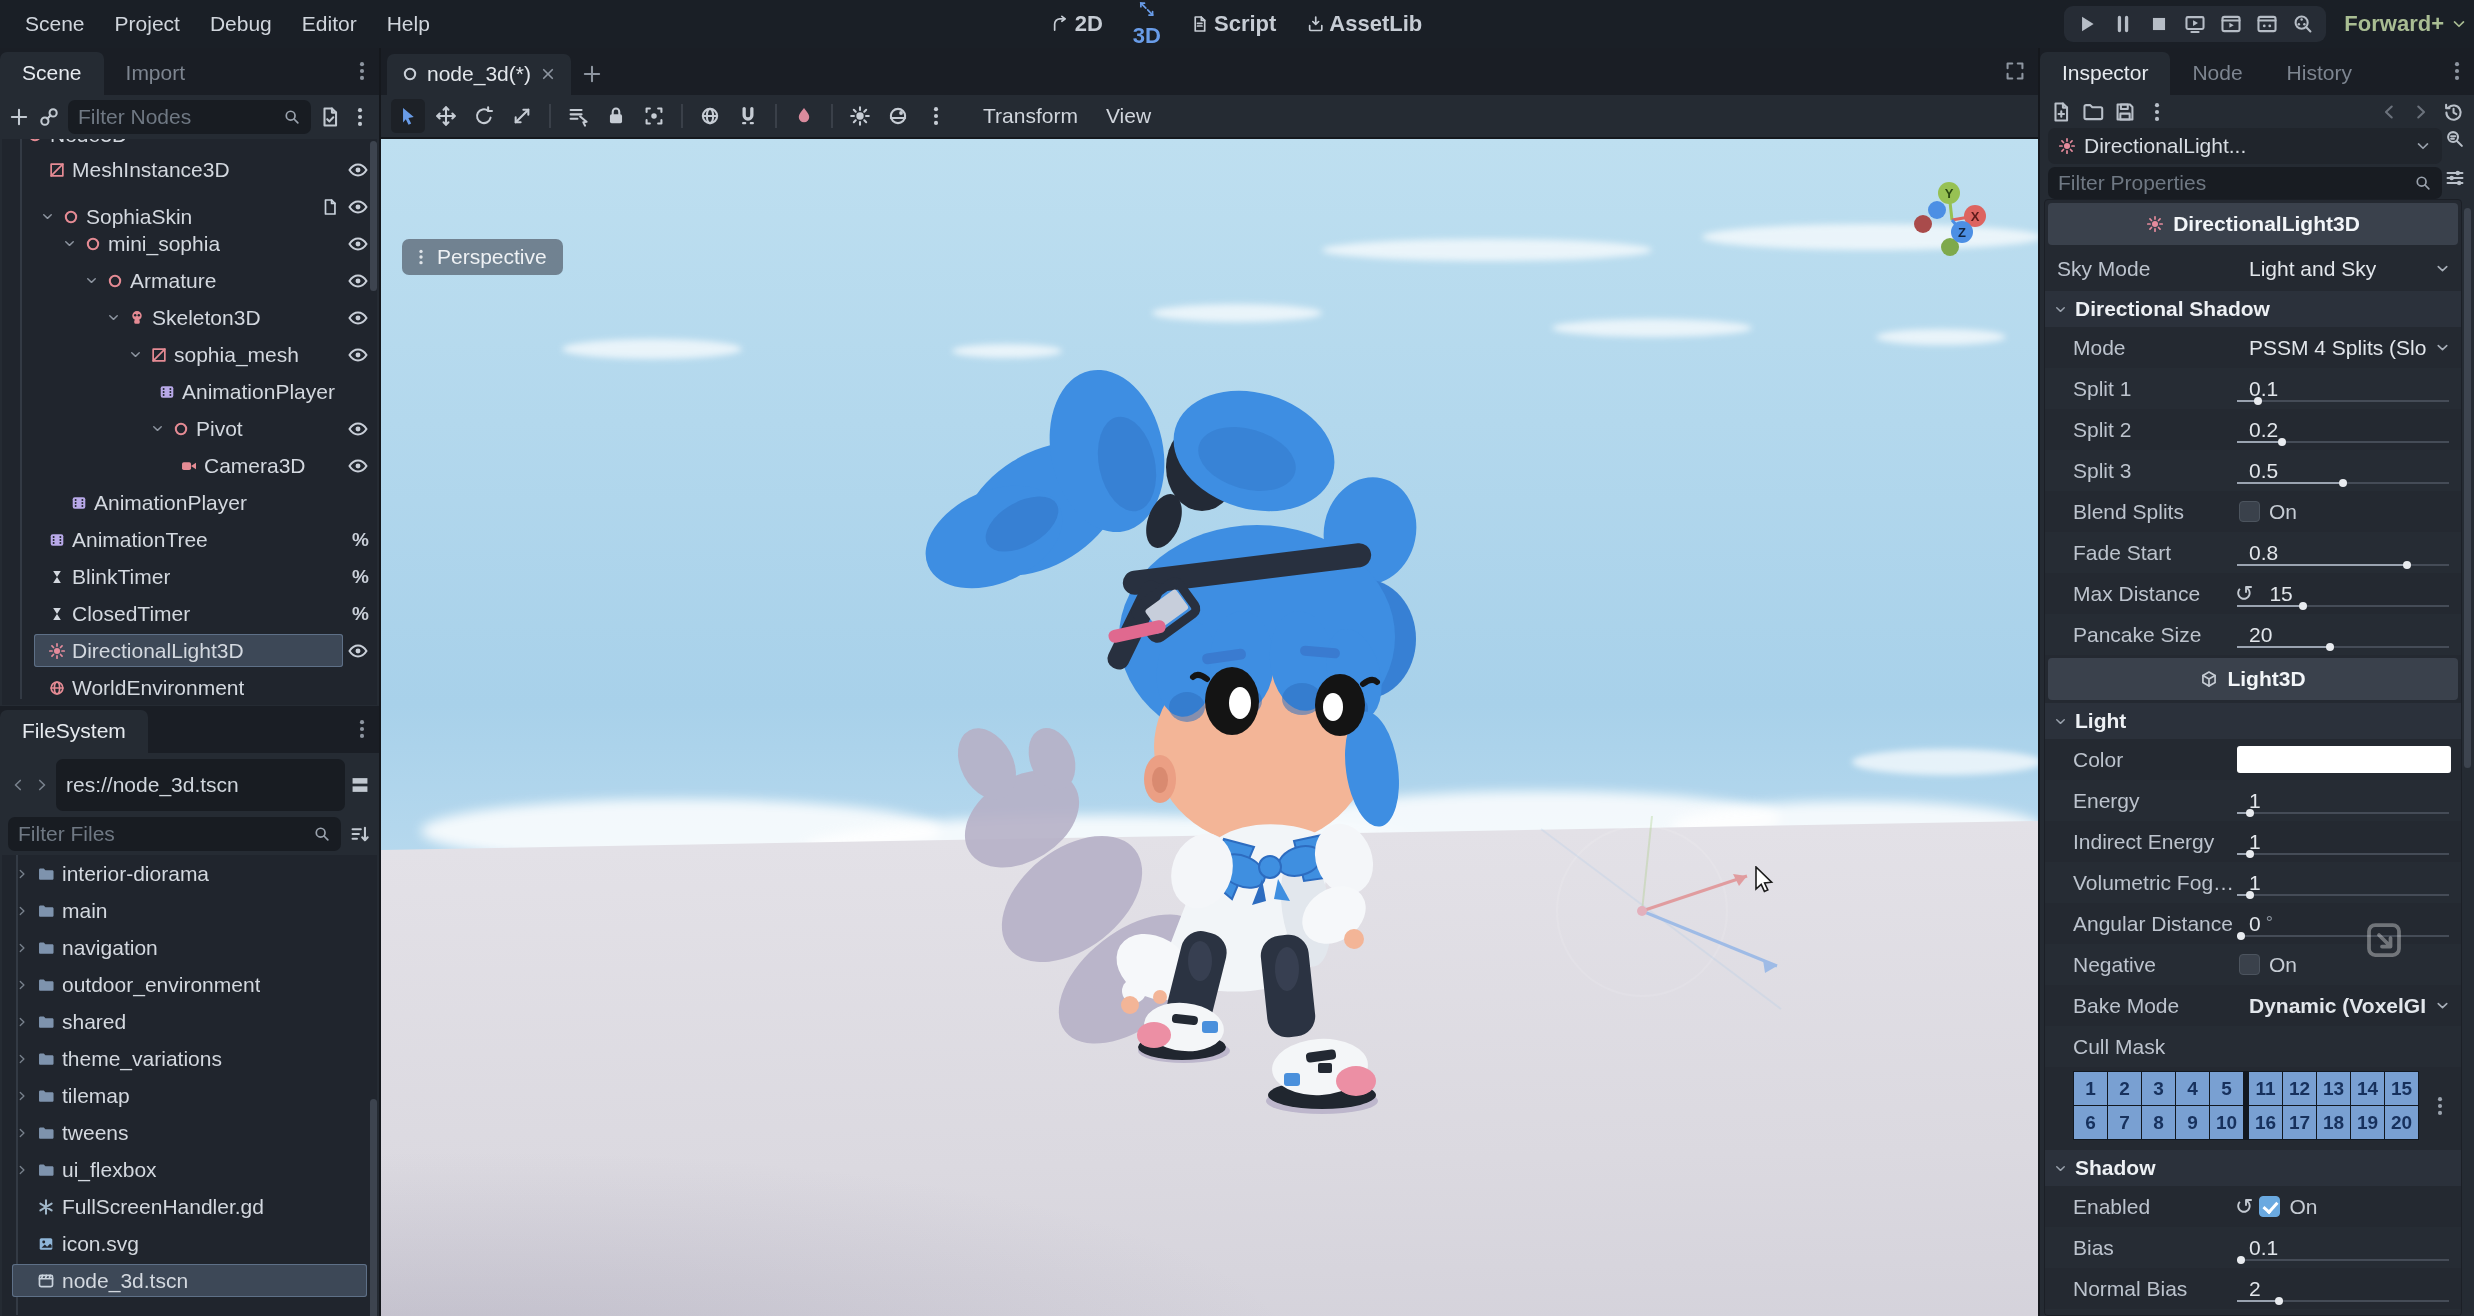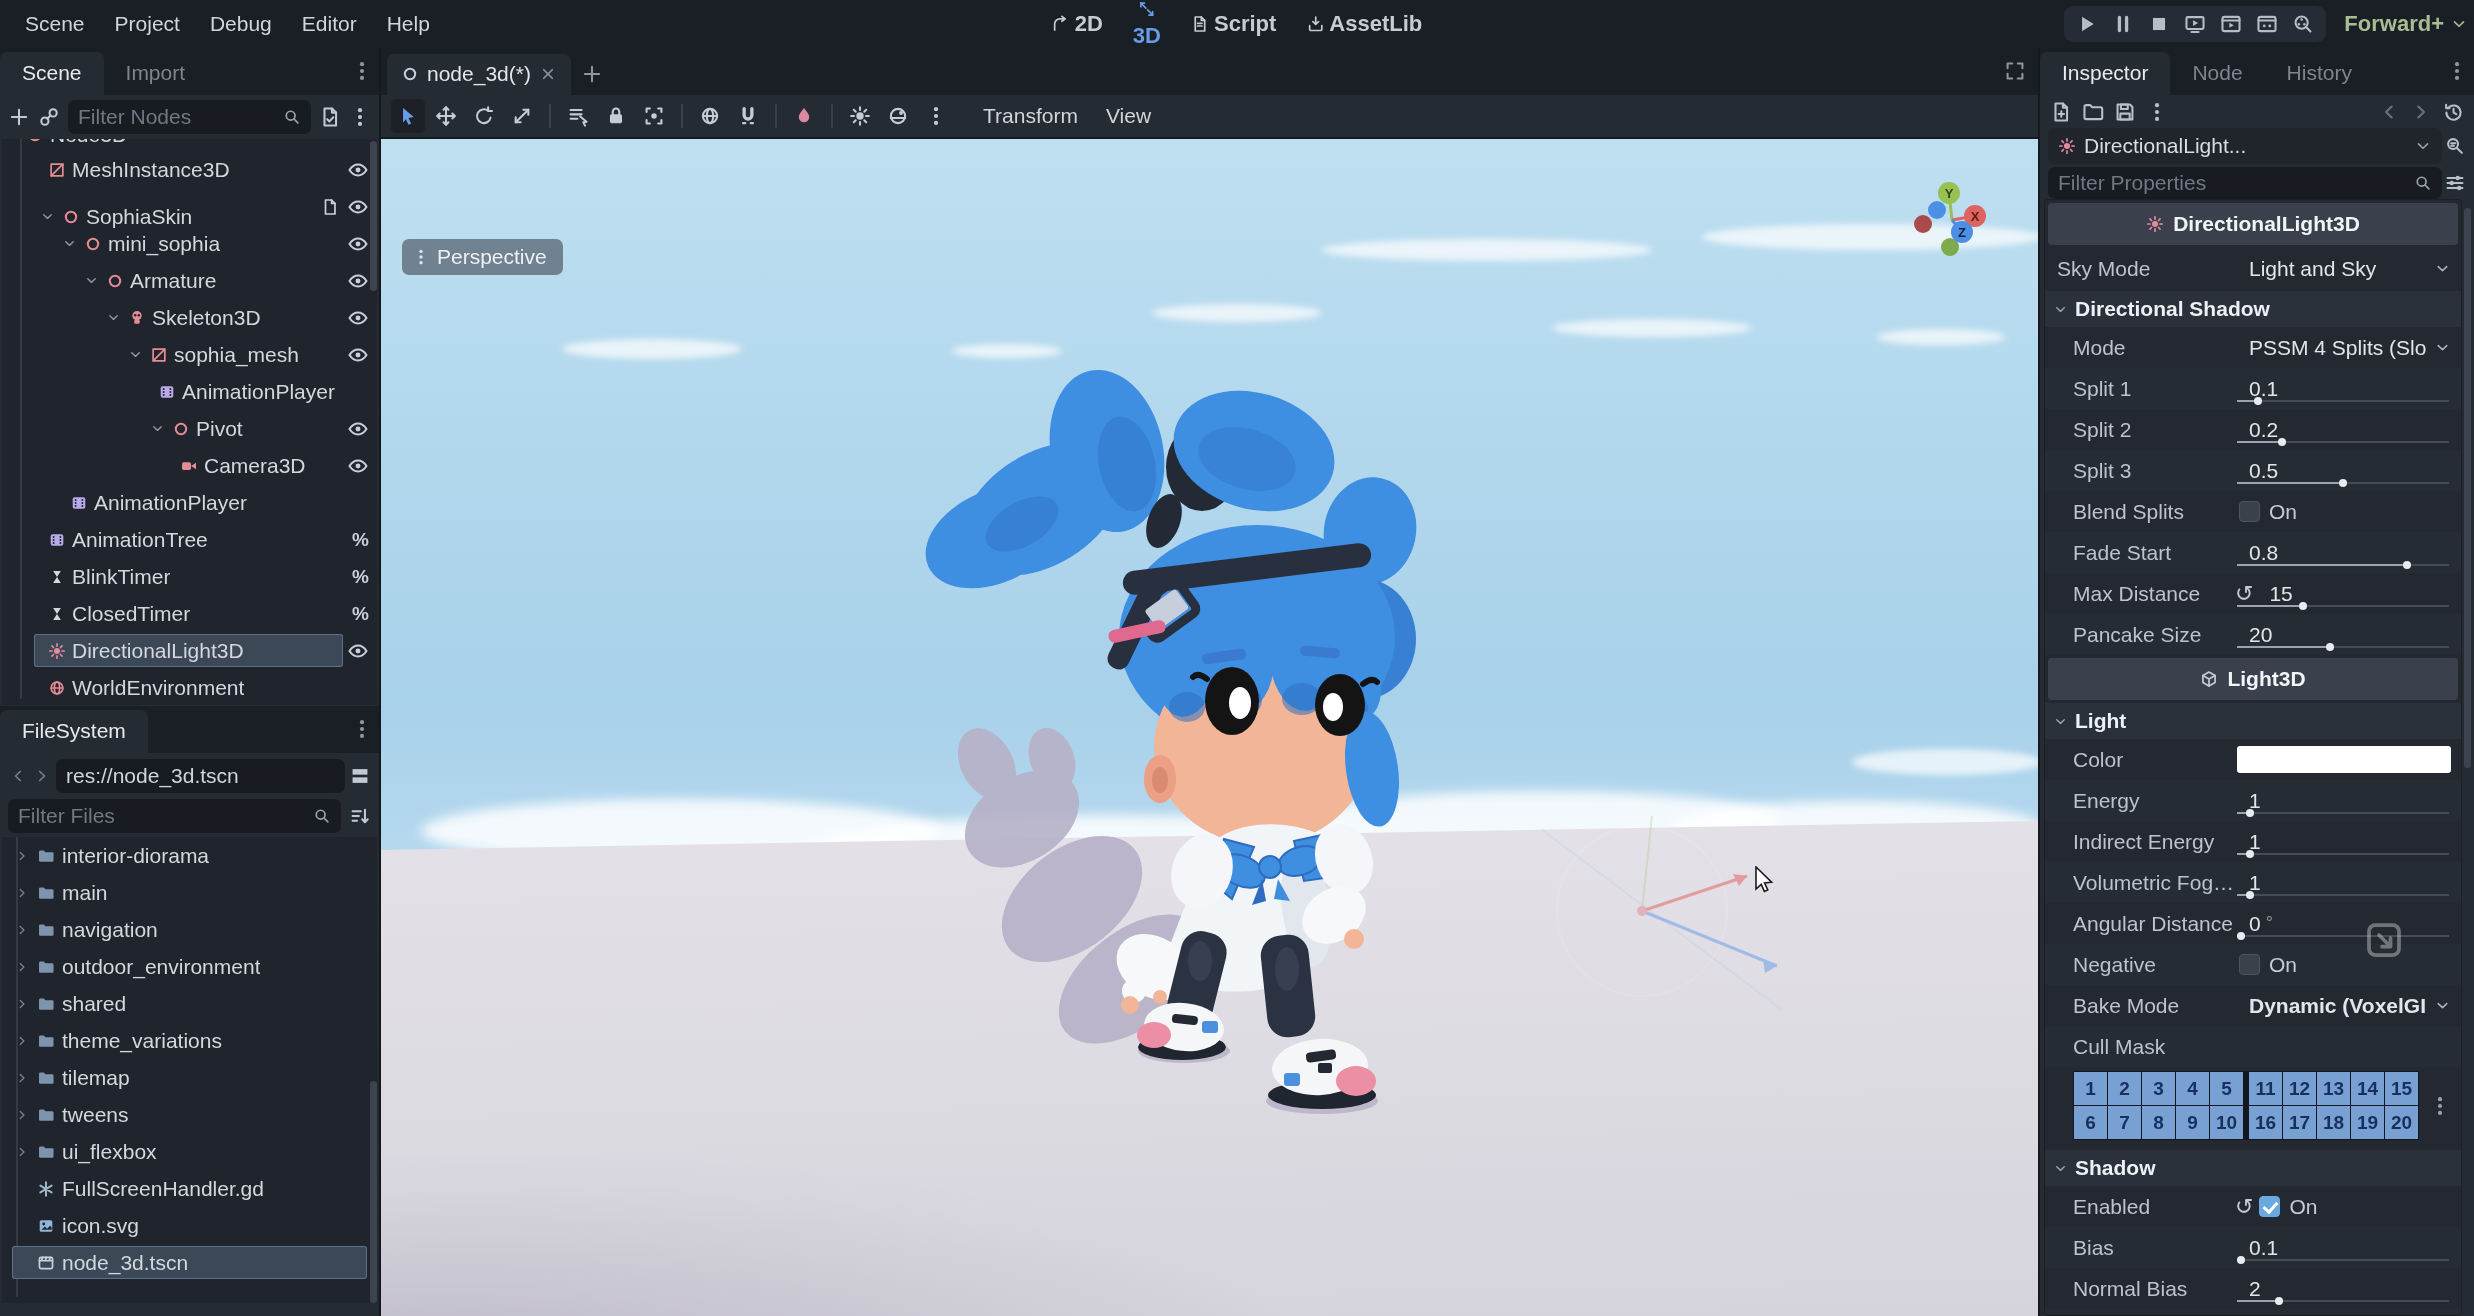--- a/index.html
+++ b/index.html
@@ -52,21 +52,21 @@
   .trow .chev svg { width:15px; height:15px; }
   .tlabel { white-space:nowrap; overflow:hidden; text-overflow:ellipsis; color:#d3d8df; }
   .tbadges { position:absolute; right:8px; top:0; height:37px; display:flex; align-items:center; gap:8px; color:#c9cfd8; }
   .pbadge { font-weight:bold; font-size:19px; color:#c9cfd8; }
   .vscroll { position:absolute; right:0; width:7px; border-radius:4px; background:#3d444f; }
 
   
   #fs-dock { position:absolute; left:0; top:706px; width:379px; bottom:0; background:#252b33; }
   #fs-path-row { display:flex; align-items:center; gap:4px; padding:6px 8px 2px; }
   .nav-arrow { color:#78818c; width:20px; }
-  #fs-path { flex:1; display:flex; align-items:center; background:#181c22; border-radius:7px; height:34px; padding:0 10px; color:#cfd5dc; white-space:nowrap; overflow:hidden; }
+  #fs-path { flex:1; display:flex; align-items:center; background:#181c22; border-radius:7px; height:52px; padding:0 10px; color:#cfd5dc; white-space:nowrap; overflow:hidden; }
   #fs-filter-row { display:flex; align-items:center; gap:8px; padding:4px 8px; }
   #fs-list { position:relative; overflow:hidden; height:466px; background:#20252d; margin:0 2px; }
   .frow { display:flex; align-items:center; height:37px; position:relative; }
   .frow-main { display:flex; align-items:center; gap:7px; height:33px; margin-left:10px; padding:0 8px 0 2px; flex:1; min-width:0; }
   .frow-main.selected { background:#3d4857; box-shadow:inset 0 0 0 1px #5e7087; border-radius:3px; margin-right:10px; }
   .frow .chev { width:16px; color:#78818c; }
   .frow .chev svg { width:14px; height:14px; }
 
   
   #viewport { position:absolute; left:379px; top:48px; width:1661px; bottom:0; background:#252b33; border-left:2px solid #15181d; border-right:2px solid #15181d; }
@@ -93,21 +93,21 @@
   #axis-gizmo { position:absolute; right:26px; top:26px; }
   #light-gizmo { position:absolute; left:1100px; top:660px; opacity:.55; }
   #mouse-cursor { position:absolute; left:1373px; top:727px; }
   #character { position:absolute; left:521px; top:200px; }
 
   
   #inspector { position:absolute; right:0; top:48px; width:434px; bottom:0; background:#252b33; }
   #insp-toolbar { display:flex; align-items:center; gap:10px; padding:6px 10px 2px; }
   #insp-toolbar .sp { flex:1; }
   #insp-toolbar .dim { color:#6b727c; }
-  .insp-row { display:flex; align-items:center; gap:2px; padding:3px 8px 0; }
+  .insp-row { display:flex; align-items:flex-start; gap:2px; padding:3px 8px 0; }
   #node-selector { flex:1; display:flex; align-items:center; gap:8px; background:#20252c; border-radius:7px; height:36px; padding:0 10px; min-width:0; }
   #node-selector .nlabel { flex:1; color:#d8dde3; white-space:nowrap; overflow:hidden; }
   #node-selector .ic.pink { color:#e58b9c; }
   .side-ic { color:#b9c0c9; }
   #props { position:absolute; left:4px; right:12px; top:151px; bottom:0; overflow:hidden; background:#242931; border:1px solid #1b1f26; border-radius:4px; }
   .pcat { height:42px; background:#3a414c; display:flex; align-items:center; justify-content:center; gap:9px; font-weight:bold; font-size:21px; color:#f2f5f8; border-radius:4px; margin:3px 3px; }
   .pcat .ic { color:#c6ccd4; }
   .psec { display:flex; align-items:center; gap:7px; height:36px; background:#2b313b; font-weight:bold; color:#edf0f4; padding-left:8px; font-size:21px; margin-top:2px; }
   .psec .chev { color:#9aa2ad; } .psec .chev svg { width:15px; height:15px; }
   .prow { display:flex; align-items:center; height:41px; padding:0 10px 0 12px; }

